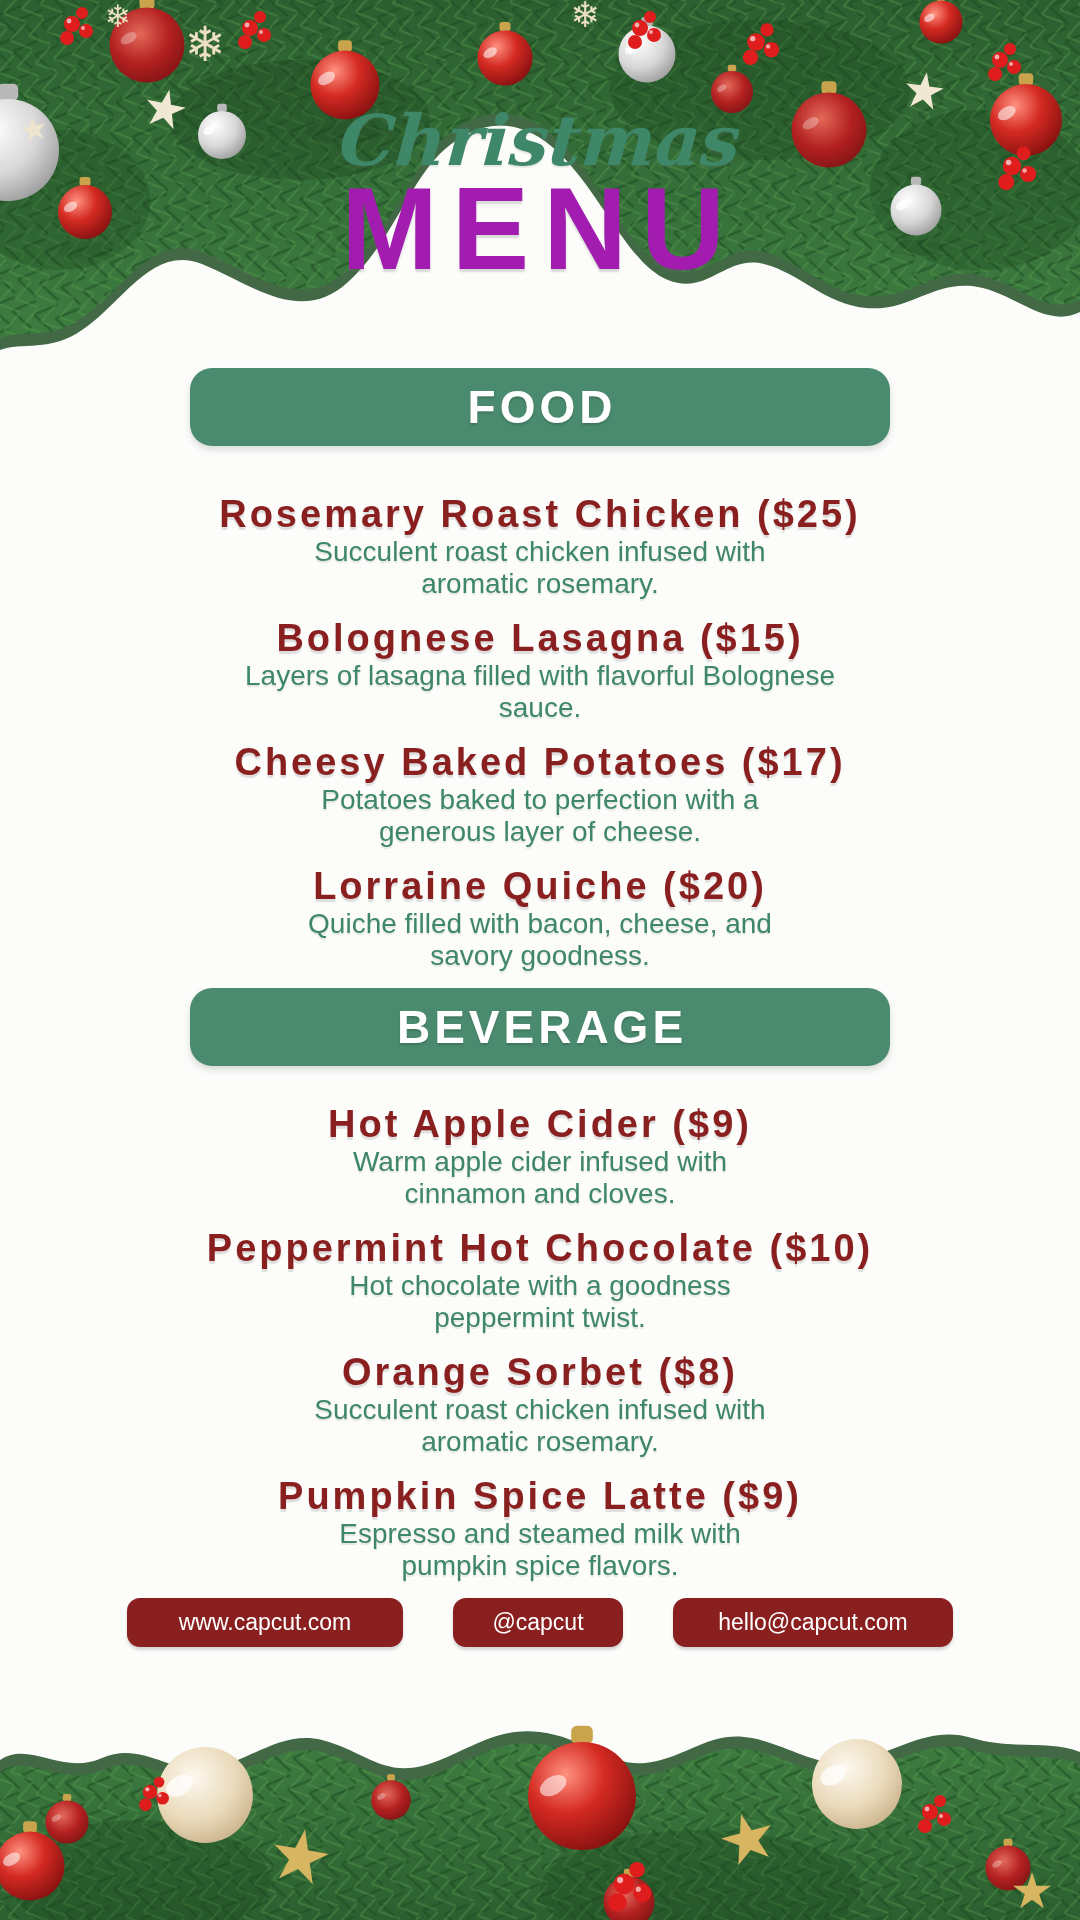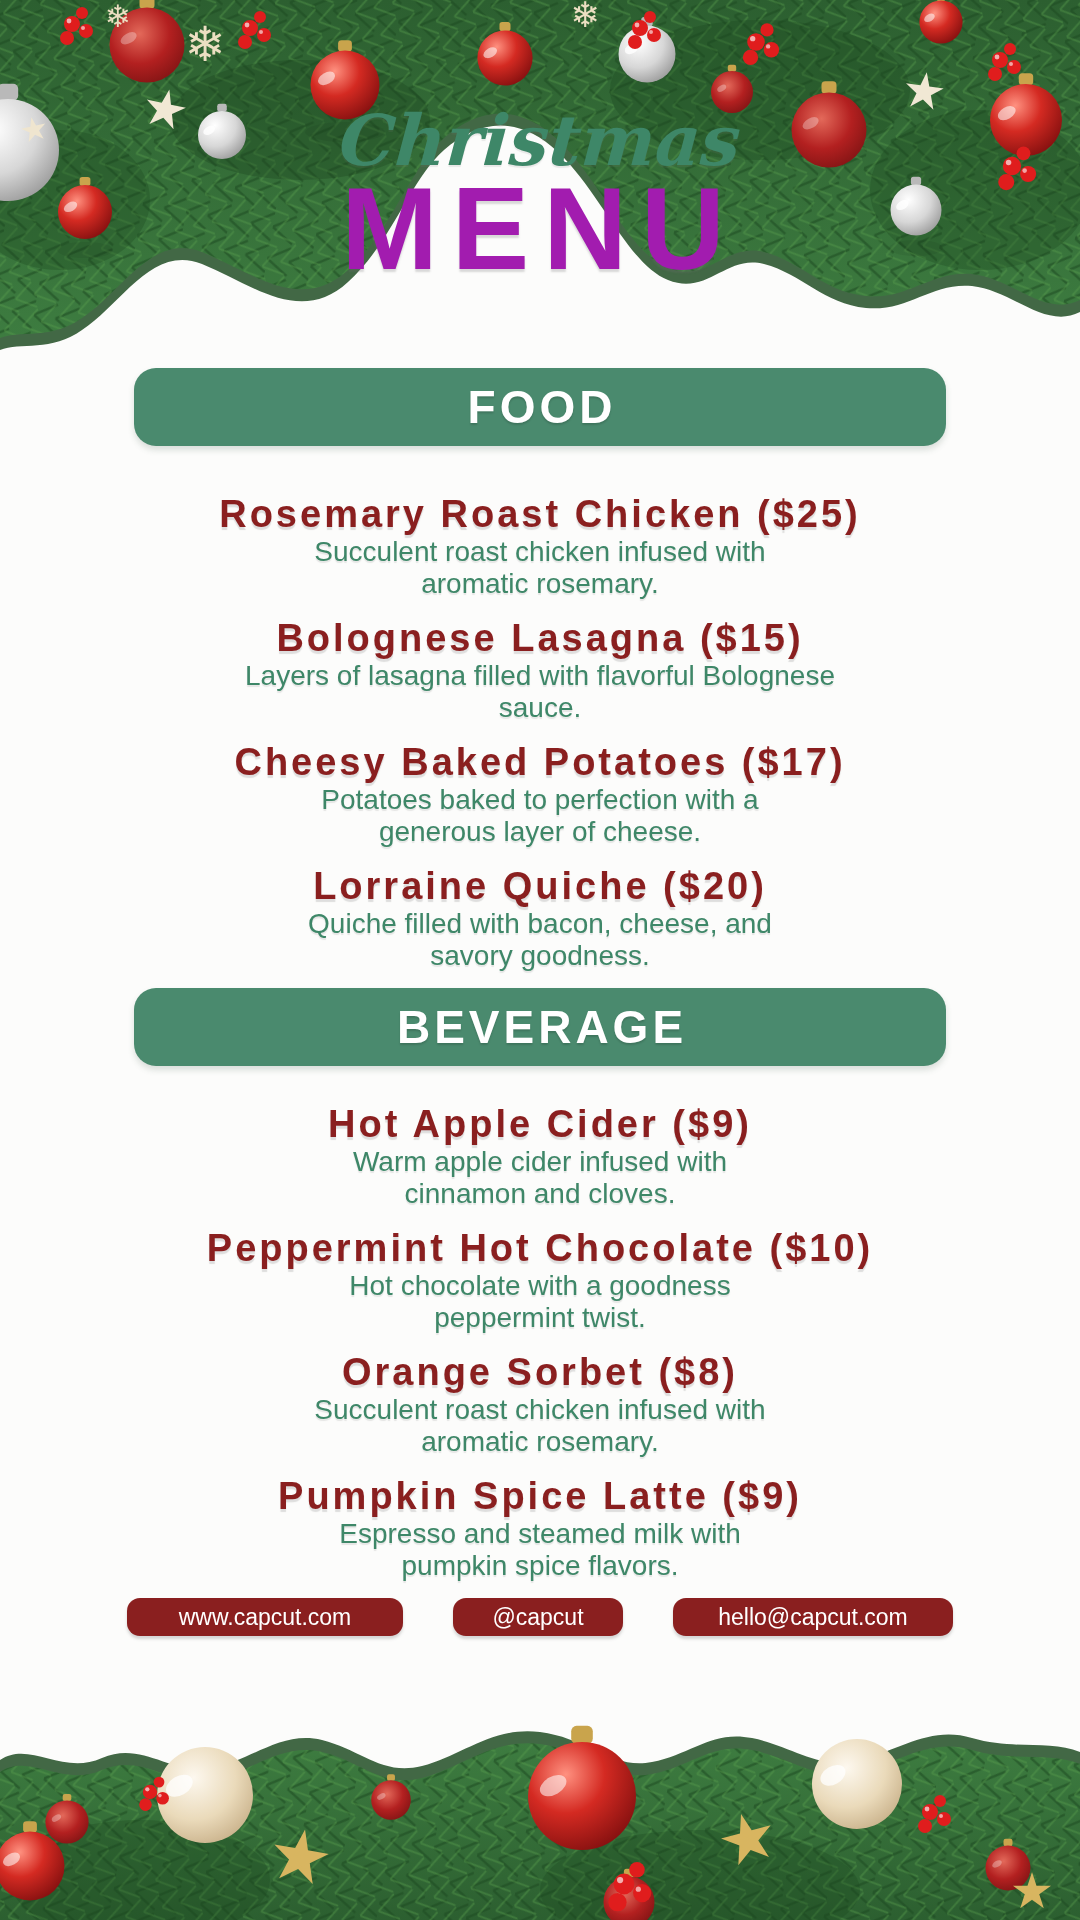--- a/index.html
+++ b/index.html
@@ -18,21 +18,21 @@
   }
   .main-title {
     font-size:116px; font-weight:800; line-height:.88; margin-top:2px;
     letter-spacing:14px; padding-left:0; color:#a21caf;
     text-shadow:0 3px 2px rgba(110,110,110,.25);
   }
 
   .content { position:absolute; top:368px; left:0; width:100%; z-index:2; text-align:center; }
 
   .section-banner {
-    width:812px; height:78px; margin:0 auto 46px auto;
+    width:700px; height:78px; margin:0 auto 46px auto;
     background:#4A8A6E; border-radius:22px;
     display:flex; align-items:center; justify-content:center;
     box-shadow:0 4px 6px rgba(60,90,70,.18);
     text-align:right;
   }
   .section-banner .label {
     color:#FFFFFF; font-size:46px; font-weight:800; letter-spacing:4px; padding-left:4px;
     text-shadow:0 2px 2px rgba(0,0,0,.15);
   }
   .banner-beverage { margin-bottom:36px; }
@@ -47,21 +47,21 @@
     color:#3E8768; font-size:28px; font-weight:400; line-height:32px; 
     white-space:pre-line;
     text-shadow:0 2px 1px rgba(130,130,130,.18);
   }
 
   .footer-row {
     margin-top:10px;
     display:flex; justify-content:center; align-items:center; gap:50px;
   }
   .pill {
-    height:38px; border-radius:13px; background:#8A1F1F; border:none;
+    height:49px; border-radius:13px; background:#8A1F1F; border:none;
     display:flex; align-items:center; justify-content:center;
     color:#fff; font-size:23px; font-family:"Liberation Sans", sans-serif;
     box-shadow:0 3px 3px rgba(100,100,100,.25); cursor:pointer;
   }
   .pill-site  { width:276px; }
   .pill-handle{ width:170px; }
   .pill-email { width:280px; }
 </style>
 </head>
 <body>

